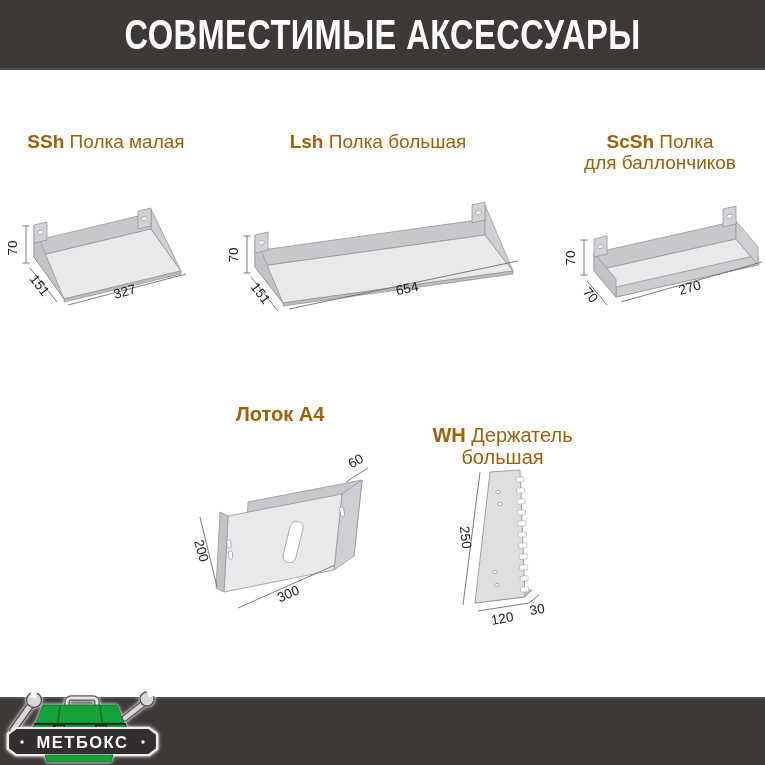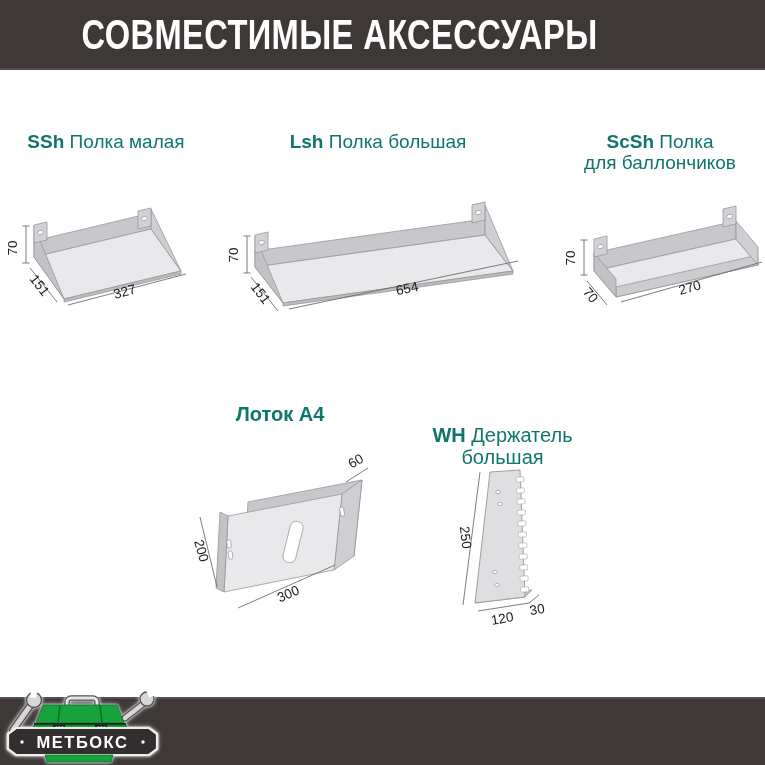--- a/index.html
+++ b/index.html
@@ -2,26 +2,26 @@
 <html><head>
 <meta charset="utf-8">
 <style>
   html,body { margin:0; padding:0; background:#fff; }
   .page {
     position:relative; width:765px; height:765px; background:#ffffff;
     font-family:"Liberation Sans", sans-serif; overflow:hidden;
   }
   .bar { position:absolute; left:0; width:765px; background:#3e3837; }
   .header-bar { top:0; height:68px; border-bottom:2px solid #544e4c;
-    display:flex; align-items:center; }
+    display:flex; align-items:center; justify-content:center; }
   .header-title { color:#ffffff; font-weight:bold; font-size:43px;
     transform:scaleX(0.76); white-space:nowrap; letter-spacing:0.5px; }
   .footer-bar { top:697px; height:68px; border-top:2px solid #544e4c; }
 
-  .ptitle { position:absolute; text-align:center; font-size:19px; line-height:21px; color:#0f766e; }
+  .ptitle { position:absolute; text-align:center; font-size:19px; line-height:21px; color:#a16207; }
   .ptitle.big { font-size:20px; line-height:22px; }
   .ptitle b { font-weight:bold; }
 
   svg.draw { position:absolute; overflow:visible; }
 
   
   .f-top   { fill:#e9e9ec; stroke:#97979b; stroke-width:0.8; }
   .f-wall  { fill:#c8c8cc; stroke:#97979b; stroke-width:0.8; }
   .f-wall2 { fill:#d2d2d6; stroke:#97979b; stroke-width:0.8; }
   .f-side  { fill:#c3c3c7; stroke:#97979b; stroke-width:0.8; }

